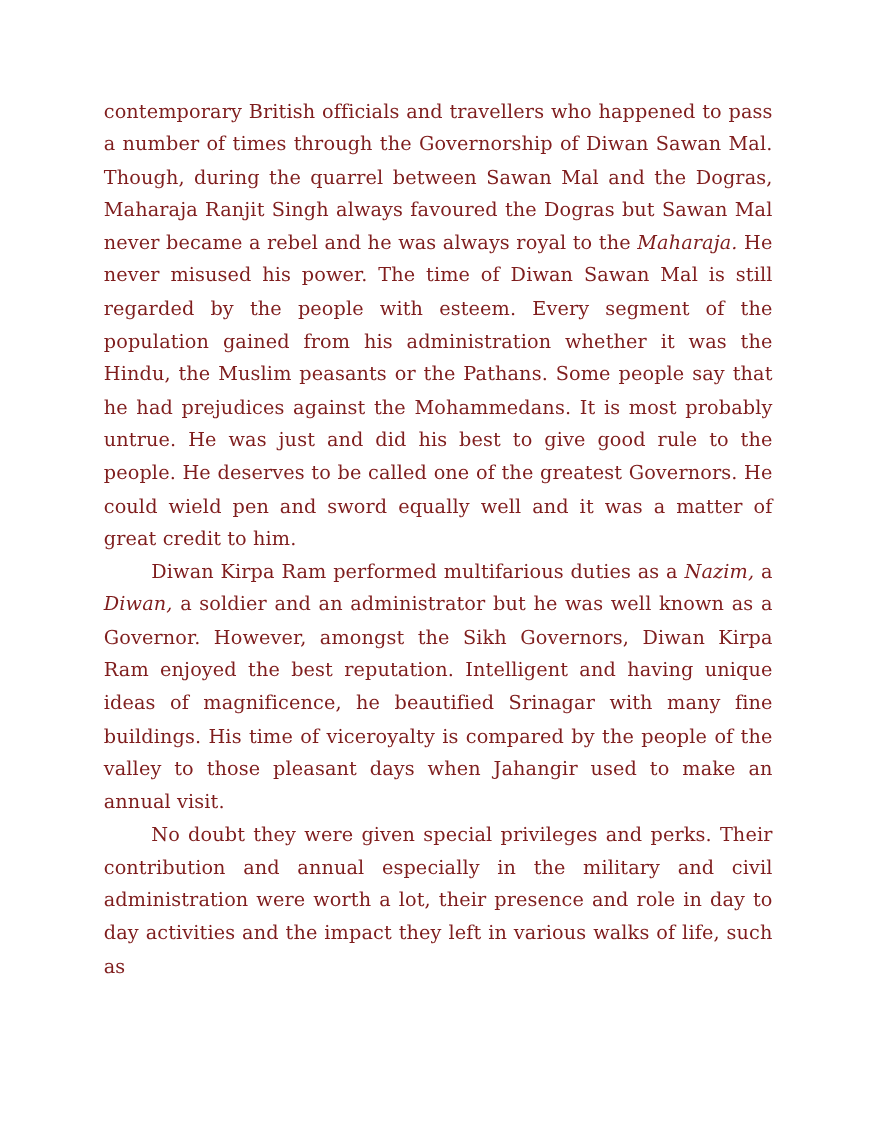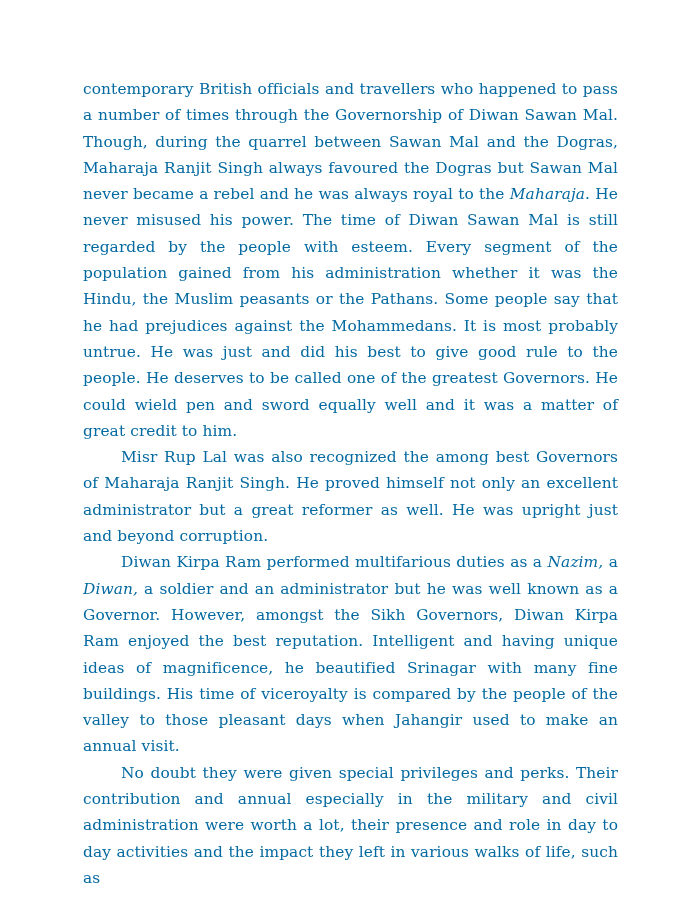--- a/index.html
+++ b/index.html
@@ -11,21 +11,21 @@
     position: relative;
     width: 700px;
     height: 894px;
     box-sizing: border-box;
     background: #ffffff;
     padding: 76px 82px 0 83px;
     overflow: hidden;
     font-family: "DejaVu Serif", "Liberation Serif", serif;
     font-size: 15.4px;
     line-height: 26.3px;
-    color: #0369a1;
+    color: #7f1d1d;
     letter-spacing: 0.1px;
   }
   .para {
     margin: 0;
     text-align: justify;
     text-justify: inter-word;
     hyphens: none;
   }
   .para.indent {
     text-indent: 38px;
@@ -35,23 +35,20 @@
 </style>
 </head>
 <body>
 
 <div class="page">
 
   <p class="para">
     <span class="run">contemporary British officials and travellers who happened to pass a number of times through the Governorship of Diwan Sawan Mal. Though, during the quarrel between Sawan Mal and the Dogras, Maharaja Ranjit Singh always favoured the Dogras but Sawan Mal never became a rebel and he was always royal to the </span><span class="run italic">Maharaja.</span><span class="run"> He never misused his power. The time of Diwan Sawan Mal is still regarded by the people with esteem. Every segment of the population gained from his administration whether it was the Hindu, the Muslim peasants or the Pathans. Some people say that he had prejudices against the Mohammedans. It is most probably untrue. He was just and did his best to give good rule to the people. He deserves to be called one of the greatest Governors. He could wield pen and sword equally well and it was a matter of great credit to him.</span>
   </p>
 
-  <p class="para indent">
-    <span class="run">Misr Rup Lal was also recognized the among best Governors of Maharaja Ranjit Singh. He proved himself not only an excellent administrator but a great reformer as well. He was upright just and beyond corruption.</span>
-  </p>
 
   <p class="para indent">
     <span class="run">Diwan Kirpa Ram performed multifarious duties as a </span><span class="run italic">Nazim,</span><span class="run"> a </span><span class="run italic">Diwan,</span><span class="run"> a soldier and an administrator but he was well known as a Governor. However, amongst the Sikh Governors, Diwan Kirpa Ram enjoyed the best reputation. Intelligent and having unique ideas of magnificence, he beautified Srinagar with many fine buildings. His time of viceroyalty is compared by the people of the valley to those pleasant days when Jahangir used to make an annual visit.</span>
   </p>
 
   <p class="para indent">
     <span class="run">No doubt they were given special privileges and perks. Their contribution and annual especially in the military and civil administration were worth a lot, their presence and role in day to day activities and the impact they left in various walks of life, such as</span>
   </p>
 
 </div>

